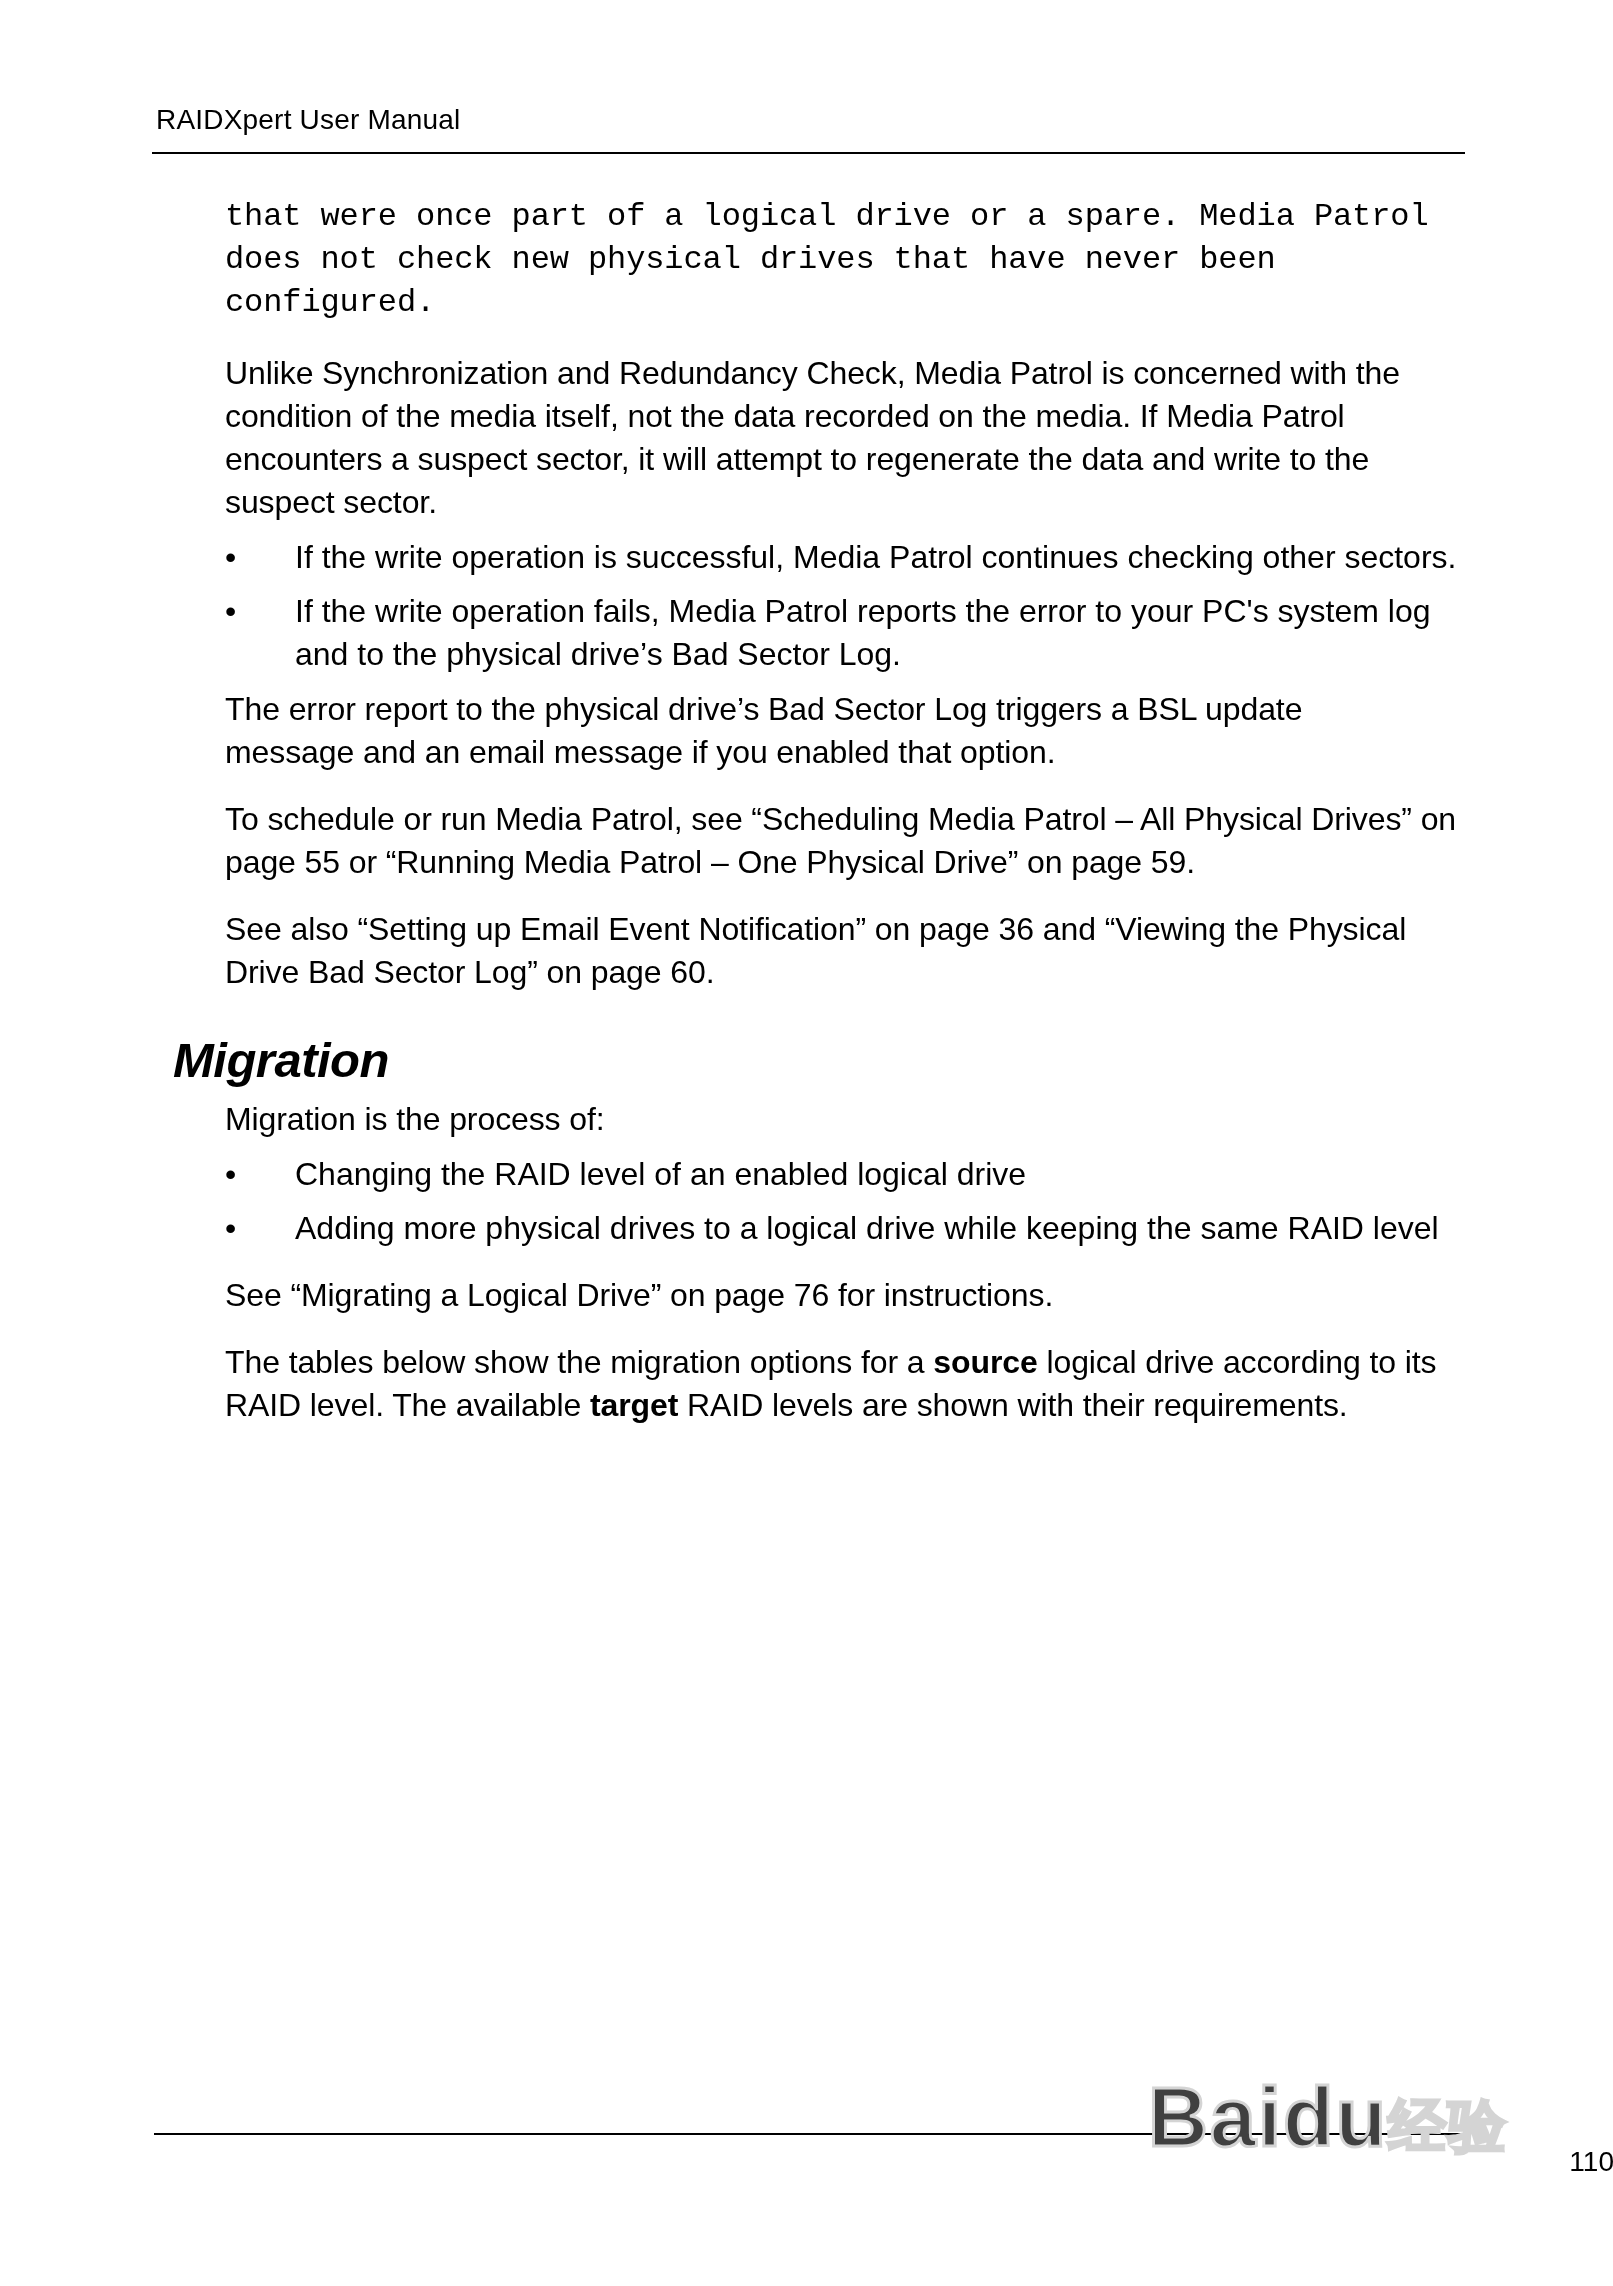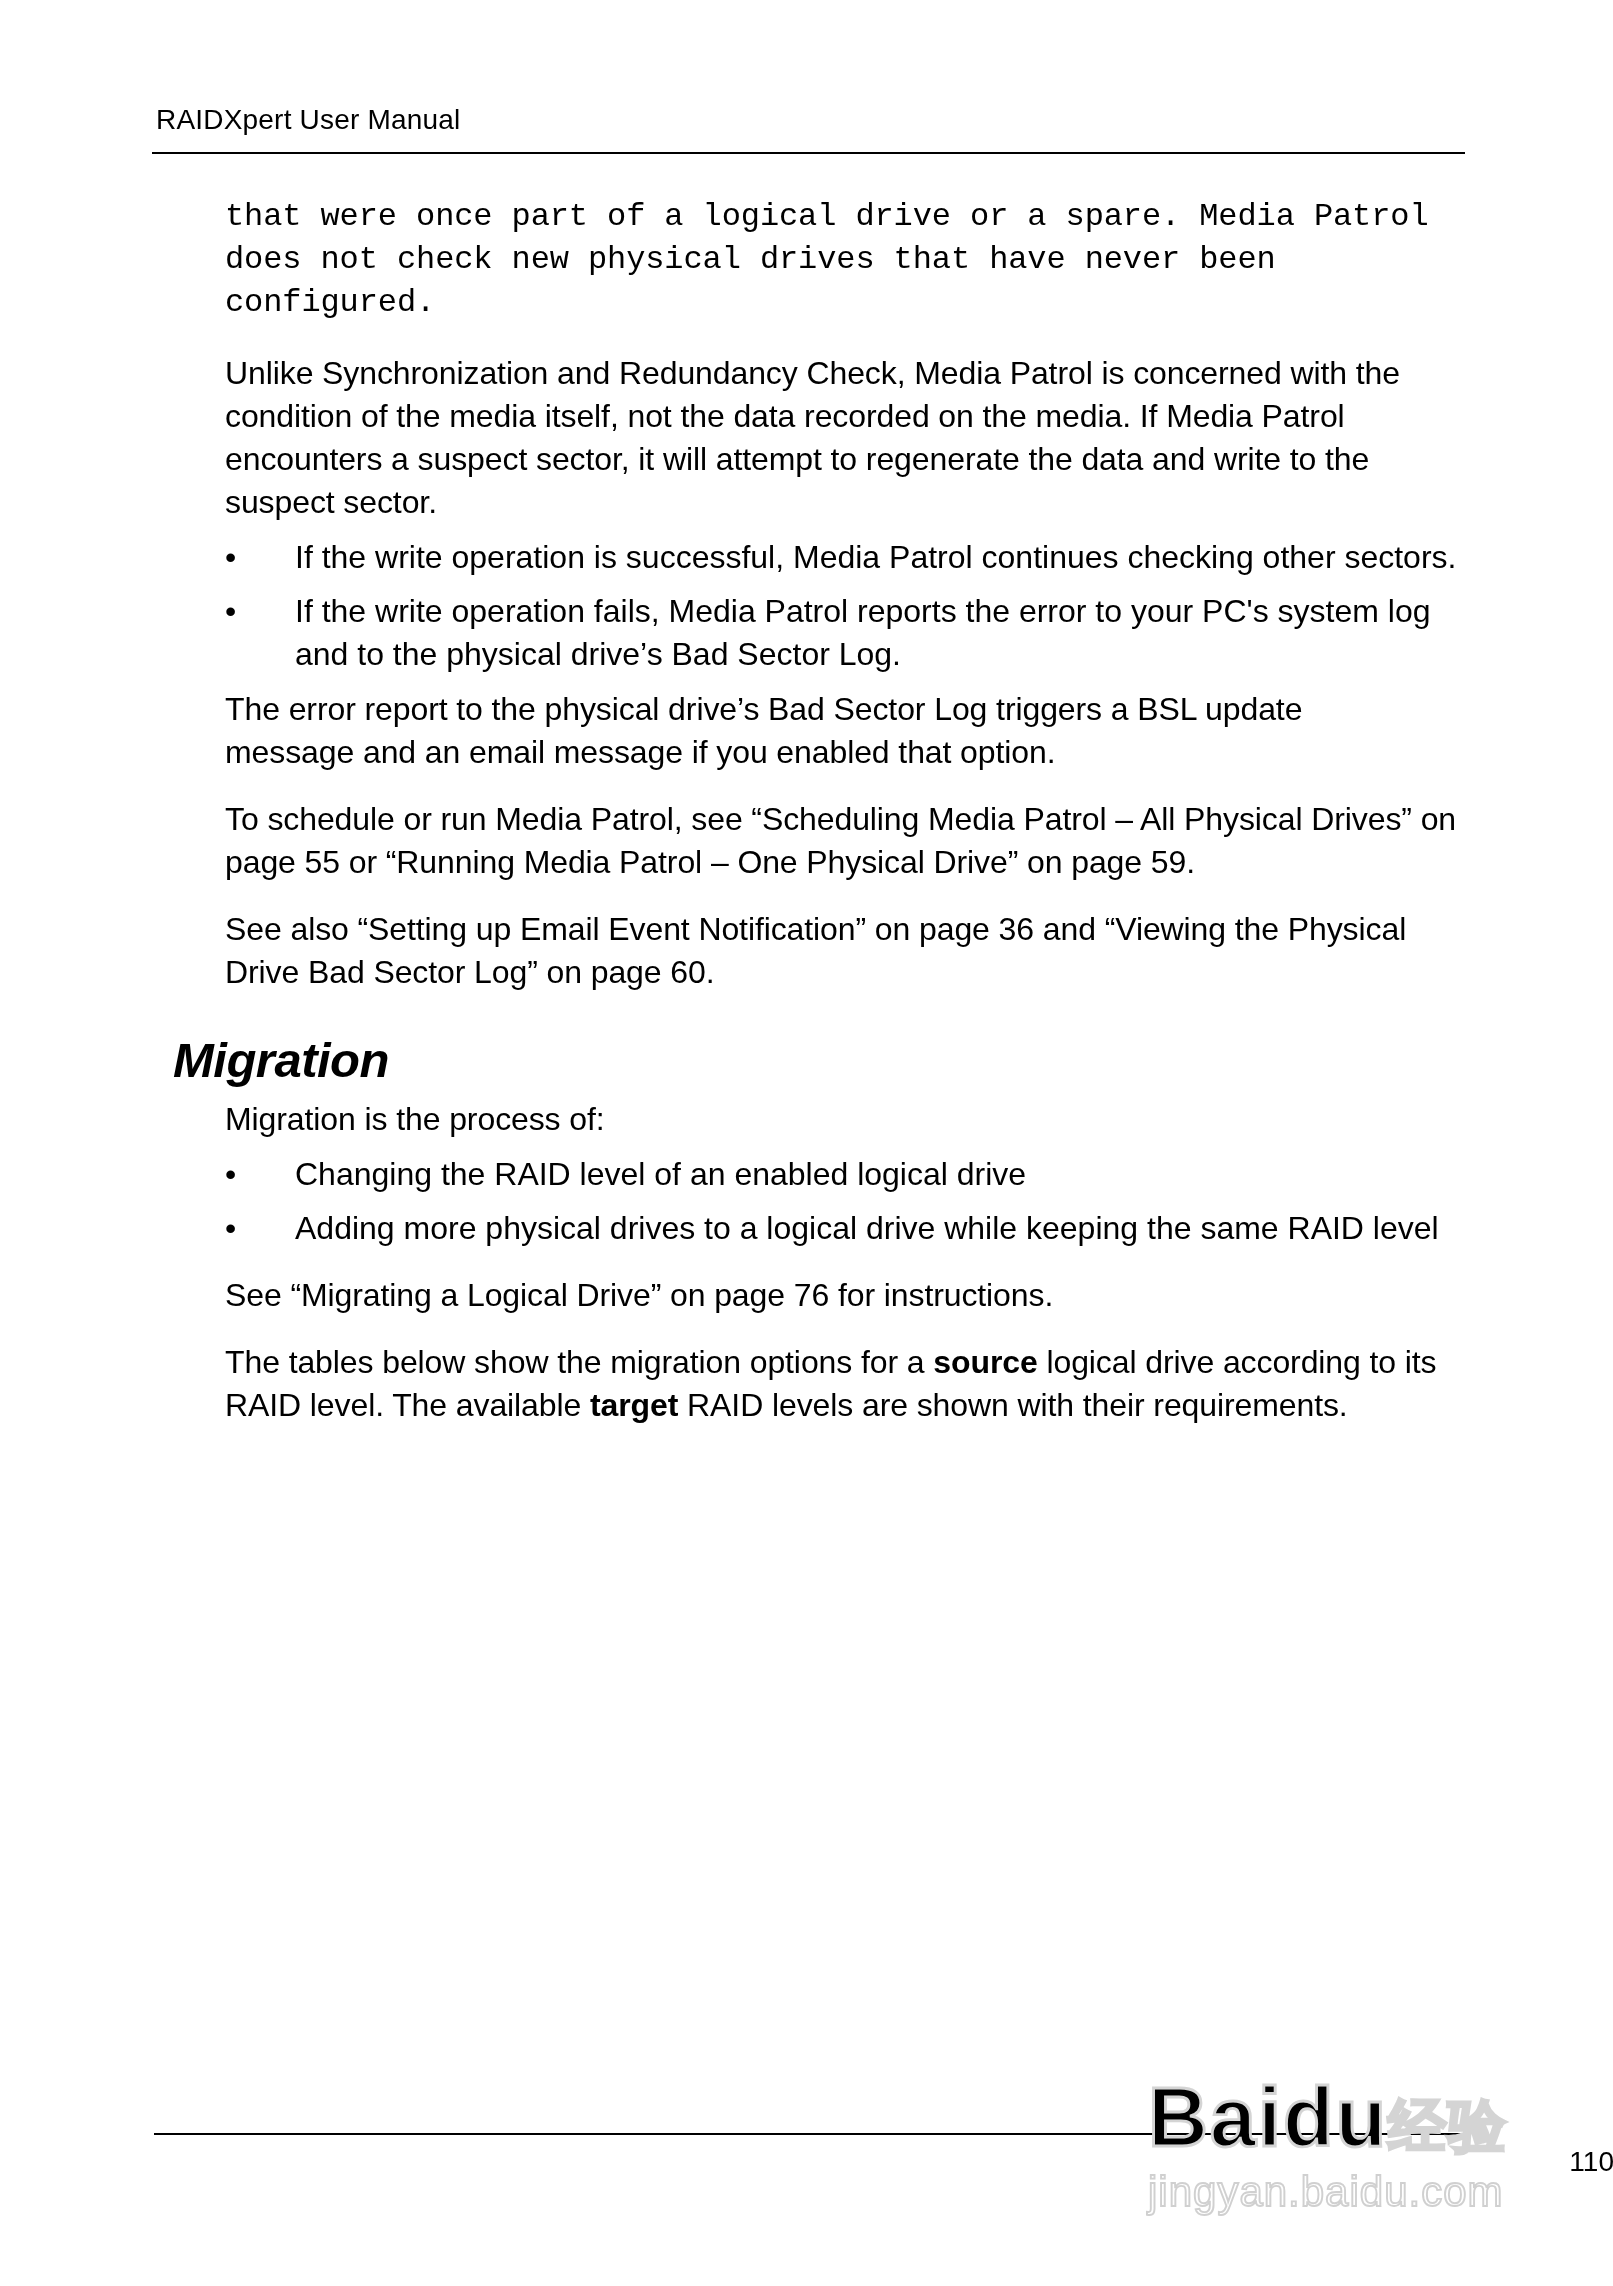--- a/index.html
+++ b/index.html
@@ -11,21 +11,21 @@
   p.para { margin:0 0 11.5px 0; font-size:32px; line-height:43px; letter-spacing:-0.1px; }
   .bullets { list-style:none; margin:0 0 11.5px 0; padding:0; }
   .bullets li { position:relative; padding-left:70px; font-size:32px; line-height:43px; margin-bottom:11.5px; }
   .bullets li .dot { position:absolute; left:0; top:0; }
   .gap { height:12.5px; }
   h2.sect { position:absolute; left:157px; top:1016px; margin:16px; font-size:49px; font-weight:bold; font-style:italic; letter-spacing:-0.5px; }
   .content2 { position:absolute; left:225px; top:1098px; width:1249px; }
   .pageno { position:absolute; left:0; width:1614px; top:2146px; text-align:right; font-size:28px; }
   .wm { position:absolute; left:1148px; top:2075px; width:375px; height:154px; color:#e2e2e2; pointer-events:none; }
   .wm .big { font-size:83px; font-weight:bold; letter-spacing:1.9px; line-height:86px;
-             color:#000000; -webkit-text-stroke:2.9px #d4d4d4; }
+             color:#404040; -webkit-text-stroke:2.9px #d4d4d4; }
   .wm .cn { font-size:58px; }
   .wm .small { font-size:42px; line-height:46px; color:#fff; -webkit-text-stroke:1.9px #d0d0d0; letter-spacing:1px; }
 </style>
 </head>
 <body>
 
 <div>
   <div class="hdr-title">RAIDXpert User Manual</div>
   <div class="rule" style="left:152px; top:152px; width:1313px;"></div>
 </div>
@@ -74,15 +74,14 @@
 
 <div>
   <div class="rule" style="left:154px; top:2133px; width:1314px;"></div>
   <div class="pageno">110</div>
 </div>
 
 <div class="wm">
   <div class="big">
     <span>Bai</span><span>du</span><span class="cn">经验</span>
   </div>
-  <div class="small">jingyan.baidu.com</div>
 </div>
 
 
 </body></html>

